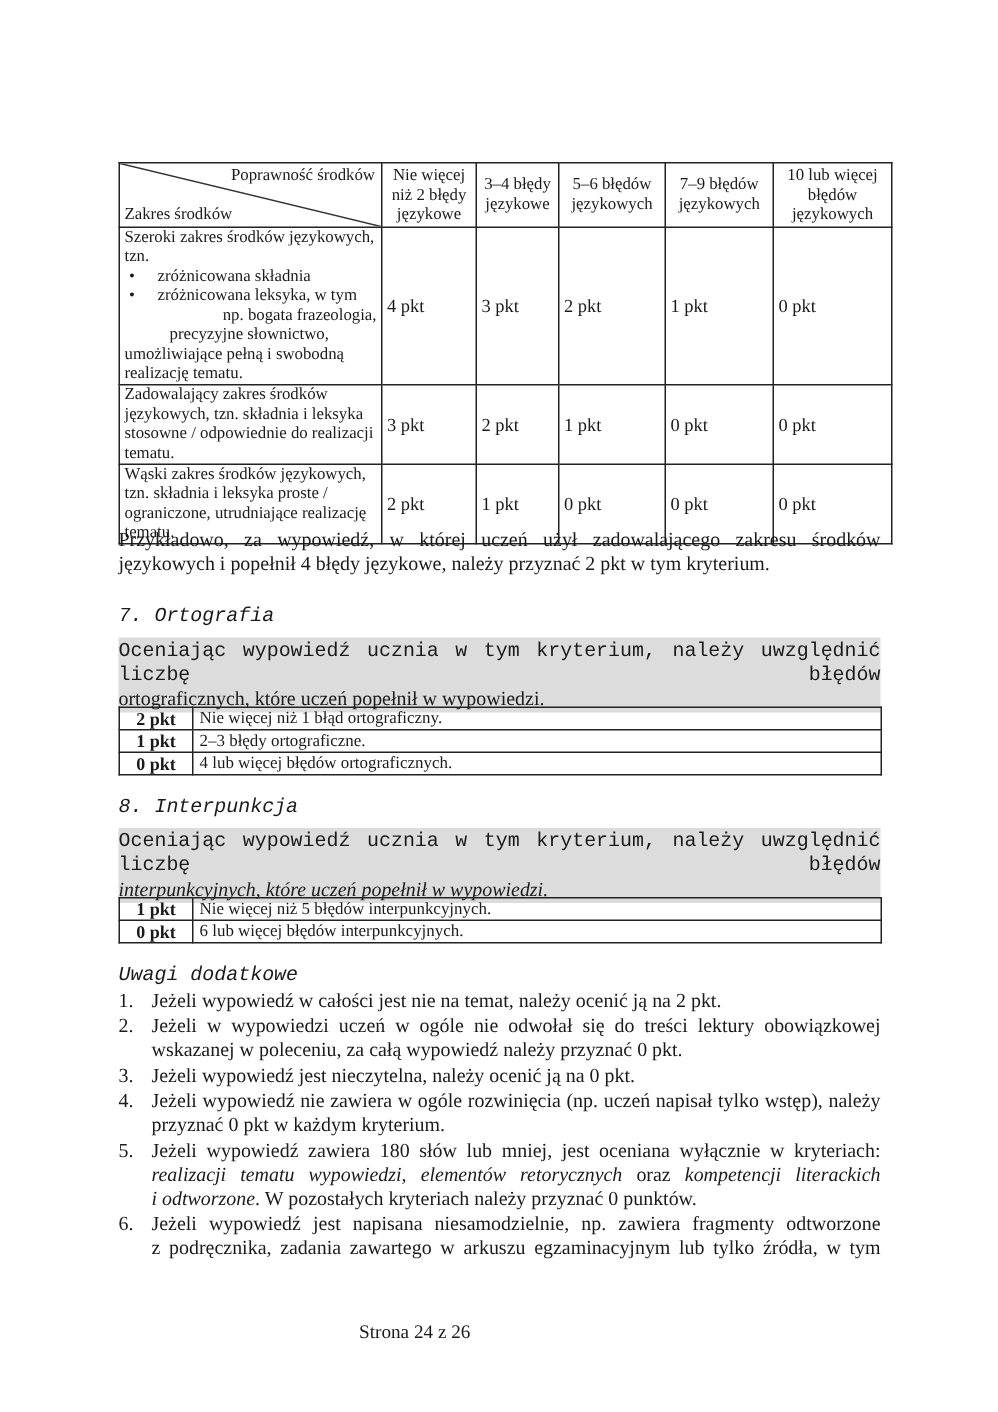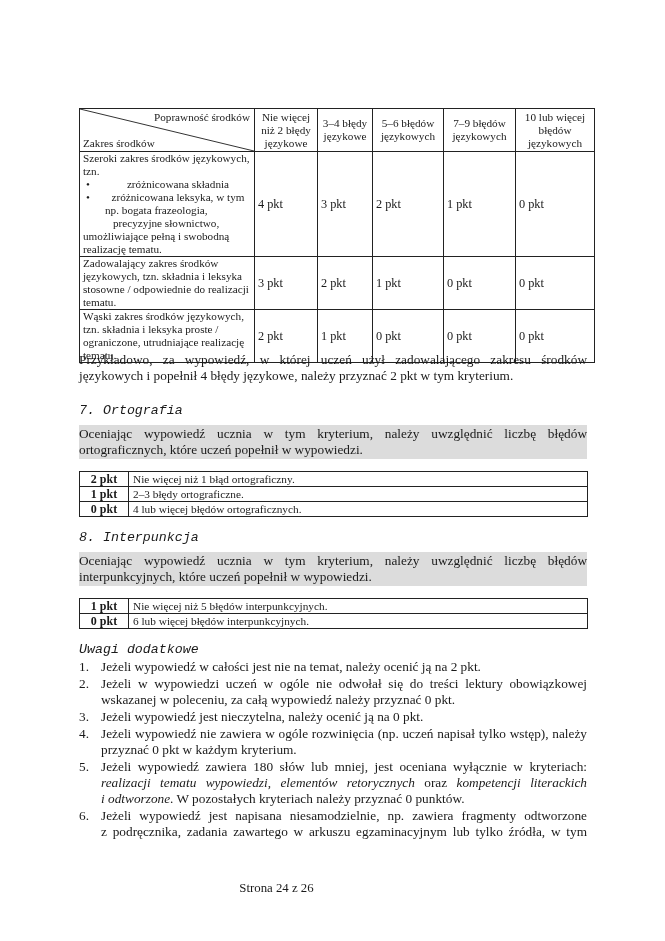--- a/index.html
+++ b/index.html
@@ -29,40 +29,40 @@
   table.crit thead th { text-align: center; height: 42px; }
   th.diag { position: relative; padding: 0; height: 42px; }
   th.diag svg { position: absolute; left: 0; top: 0; width: 100%; height: 100%; }
   th.diag .top-label { position: absolute; right: 4px; top: 2px; }
   th.diag .bottom-label { position: absolute; left: 3px; bottom: 1px; }
   td.desc { text-align: left; padding: 1px 3px; margin-left: 28px; }
   td.score { text-align: left; font-size: 12.3px; }
   tr.r0 td { height: 101px; }
   tr.r1 td { height: 52px; }
   tr.r2 td { height: 52px; }
-  ul.bul { margin: 0; padding: 0; list-style: none; text-align: center; }
+  ul.bul { margin: 0; padding: 0; list-style: none; }
   ul.bul li { position: relative; padding-left: 22px; }
   ul.bul li::before { content: "\2022"; position: absolute; left: 3px; top: 0; }
-  .indent2 { padding-left: 22px; }
+  .indent2 { padding-left: 22px; text-align: right; }
   .indent3 { padding-left: 30px; }
 
   
   .para {
     position: absolute; left: 79px; width: 508px;
     font-size: 13.3px; line-height: 16px; text-align: justify;
   }
   .heading {
     position: absolute; left: 79px; font-size: 13.3px; font-style: italic; font-family: Liberation Mono, monospace;
   }
   .shade {
     position: absolute; left: 79px; width: 508px;
     background: #dcdcdc; font-size: 13.3px; line-height: 16px;
     text-align: justify; padding: 1px 0;
   }
-  .shade .l1 { display: block; text-align-last: justify; }
+  .shade .l1 { display: block; text-align-last: justify; font-family: Liberation Mono, monospace; }
 
   
   table.pts {
     position: absolute; left: 79px; width: 509px;
     border-collapse: collapse; table-layout: fixed;
     font-size: 11.3px;
   }
   table.pts td { border: 1.3px solid #222; padding: 0 4px; height: 14px; line-height: 13px; }
   table.pts col.p0 { width: 49px; }
   table.pts td.pt { text-align: center; font-weight: bold; font-size: 12px; }
@@ -177,21 +177,21 @@
     <tr>
       <td class="pt">0 pkt</td>
       <td>4 lub więcej błędów ortograficznych.</td>
     </tr>
   </tbody>
     </table>
 
   <div class="heading" style="top:530px;">8. Interpunkcja</div>
   <div class="shade" style="top:552px;">
     <span class="l1">Oceniając wypowiedź ucznia w tym kryterium, należy uwzględnić liczbę błędów</span>
-    <span style="display:block;">interpunkcyjnych, które uczeń popełnił w wypowiedzi.</span>
+    <span style="display:block;font-style:italic;">interpunkcyjnych, które uczeń popełnił w wypowiedzi.</span>
   </div>
   <table class="pts" style="top:598px;">
     <colgroup>
         <col class="p0">
         <col>
       </colgroup>
     <tbody>
         <tr>
       <td class="pt">1 pkt</td>
       <td>Nie więcej niż 5 błędów interpunkcyjnych.</td>

